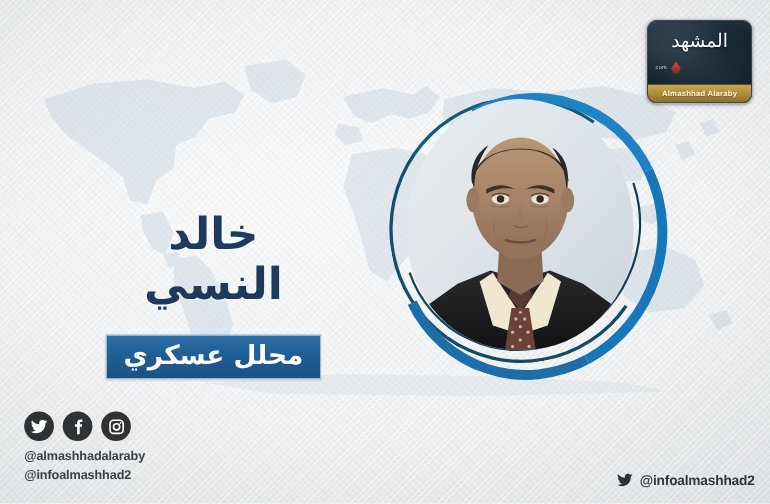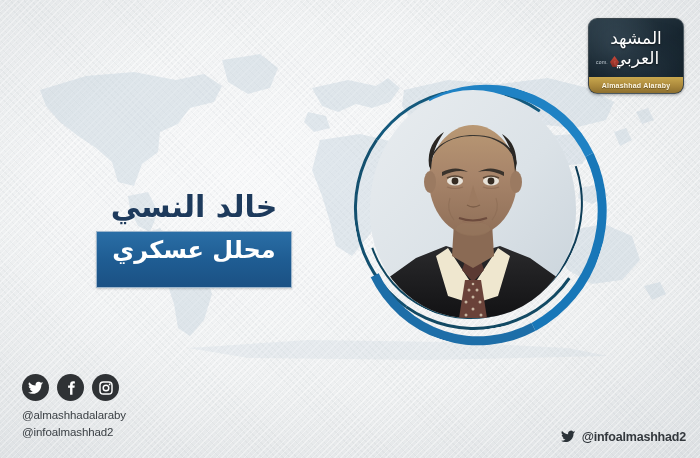--- a/index.html
+++ b/index.html
@@ -109,34 +109,34 @@
   
   .name-block {
     position: absolute;
     left: 96px;
     top: 190px;
     width: 196px;
     text-align: center;
   }
   .person-name {
     font-family: "DejaVu Sans", sans-serif;
-    font-size: 30px;
+    font-size: 40px;
     font-weight: bold;
     color: #1d3a5c;
     direction: rtl;
     letter-spacing: 0px;
     line-height: 1.15;
     text-shadow: 0 1px 1px rgba(255,255,255,.7);
   }
   .title-badge {
-    margin-top: 6px;
+    margin-top: 22px;
     background: linear-gradient(180deg, #2a6ea6 0%, #1f5d93 50%, #1b5184 100%);
     border: 1px solid #9fb7cd;
     box-shadow: 0 1px 2px rgba(0,0,0,.18);
-    padding: 6px 10px 24px;
+    padding: 6px 10px 8px;
   }
   .title-text {
     font-family: "DejaVu Sans", sans-serif;
     font-size: 24px;
     font-weight: bold;
     color: #ffffff;
     direction: rtl;
     line-height: 1.05;
   }
 
@@ -230,21 +230,21 @@
     align-items: center;
     justify-content: center;
   }
   .sicon svg { display: block; }
   .handles {
     margin-top: 6px;
   }
   .handle {
     font-family: "Liberation Sans", sans-serif;
     font-size: 11.5px;
-    font-weight: normal;
+    font-weight: bold;
     color: #3b4045;
     line-height: 1.45;
     letter-spacing: -.1px;
   }
 
   
   .social-right {
     position: absolute;
     right: 14px;
     bottom: 14px;
@@ -395,21 +395,20 @@
     <div class="person-name">خالد النسي</div>
     <div class="title-badge">
       <div class="title-text">محلل عسكري</div>
     </div>
   </div>
 
   <div class="logo">
     <div class="logo-globe"></div>
     <div class="logo-ar">
       <div>المشهد</div>
-      <div>العربي</div>
     </div>
     <div class="logo-com">com.</div>
     <div class="logo-mark"></div>
     <div class="logo-band">
       <span>Almashhad Alaraby</span>
     </div>
   </div>
 
   <div class="social-left">
     <div class="social-icons">

